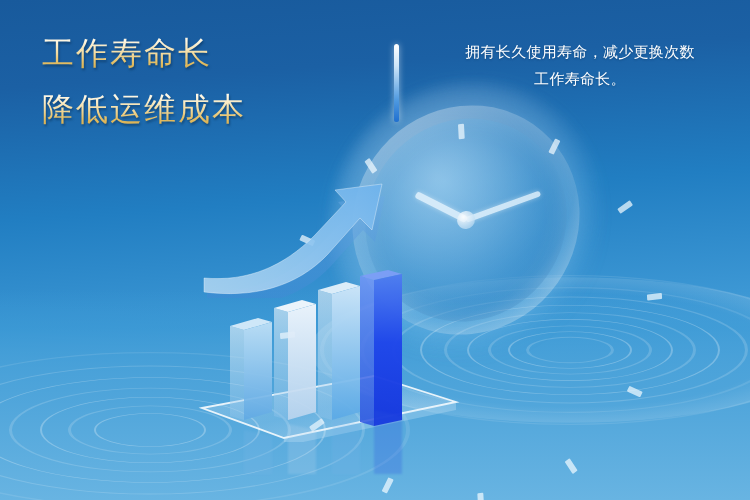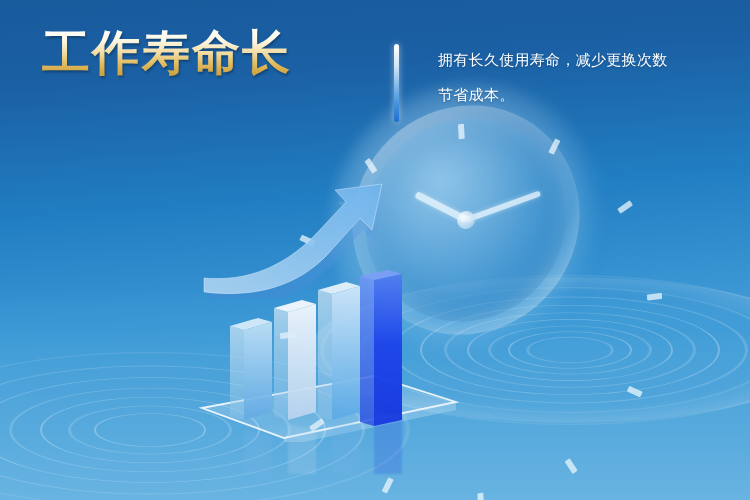--- a/index.html
+++ b/index.html
@@ -55,36 +55,36 @@
   .platform{position:absolute;left:198px;top:372px;width:262px;height:70px;}
 
   
   .bars{position:absolute;left:214px;top:270px;width:210px;height:160px;}
   .refl{position:absolute;left:214px;top:408px;width:210px;height:66px;opacity:.42;
         transform:scaleY(-1);filter:blur(1.2px);}
 
   
   .headline{position:absolute;left:42px;top:28px;width:340px;}
   .hl-line{
-    font-size:48px;font-weight:700;letter-spacing:2px;line-height:50px;white-space:nowrap;
+    font-size:32px;font-weight:400;letter-spacing:2px;line-height:50px;white-space:nowrap;
     background:linear-gradient(180deg,#ffffff 0%,#fdf6e2 26%,#f3dca2 50%,#e3bd62 70%,#c89a33 100%);
     -webkit-background-clip:text;background-clip:text;color:transparent;
     -webkit-text-fill-color:transparent;
     filter:drop-shadow(1px 2px 1px rgba(8,45,82,.55));
   }
   .hl-line.second{margin-top:6px;}
 
   .divider{position:absolute;left:394px;top:44px;width:5px;height:78px;border-radius:3px;
     background:linear-gradient(180deg,#ffffff 0%,#cfe6f8 28%,#4f9ae0 72%,#1f6fd0 100%);
     box-shadow:0 0 6px rgba(255,255,255,.5);}
 
   .body-copy{position:absolute;left:430px;top:38px;width:300px;
     color:#ffffff;font-size:15px;line-height:27px;letter-spacing:.3px;
     text-shadow:0 1px 2px rgba(10,50,92,.45);}
-  .body-copy p{margin:8px;white-space:nowrap;}
+  .body-copy p{margin:0;white-space:nowrap;text-align:center;}
 </style>
 </head>
 <body>
 
 <div id="stage">
 
   <div class="water"></div>
 
   <div class="rippleWrapR">
     <div class="ripple faint" style="left:240px;top:200px;width:420px;height:420px;margin:-210px 0 0 -210px;"></div>
@@ -217,22 +217,23 @@
 
   <svg class="refl" viewBox="0 0 210 66">
     <polygon points="30,0 58,0 58,38 30,44" fill="#79b6e8" opacity=".55"></polygon>
     <polygon points="74,0 102,0 102,44 74,50" fill="#b8d6ef" opacity=".55"></polygon>
     <polygon points="118,0 146,0 146,50 118,56" fill="#74b2e8" opacity=".55"></polygon>
     <polygon points="160,0 188,0 188,58 160,64" fill="#2a52e0" opacity=".60"></polygon>
   </svg>
 
   <div class="headline">
     <div class="hl-line">工作寿命长</div>
+    <div class="hl-line second">降低运维成本</div>
   </div>
 
   <div class="divider"></div>
 
   <div class="body-copy">
     <p>拥有长久使用寿命，减少更换次数</p>
-    <p>节省成本。</p>
+    <p>工作寿命长。</p>
   </div>
 
 </div>
 
 </body></html>

